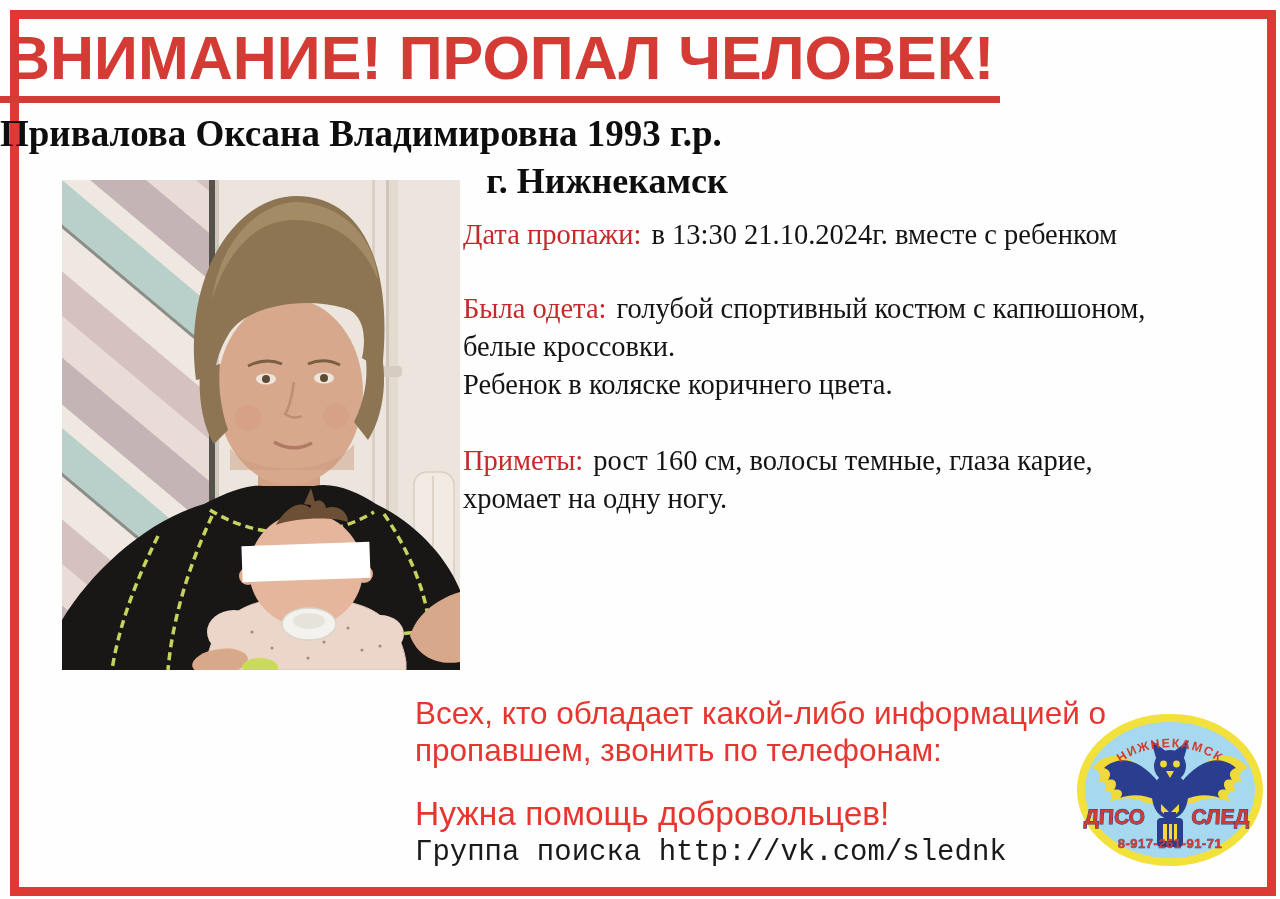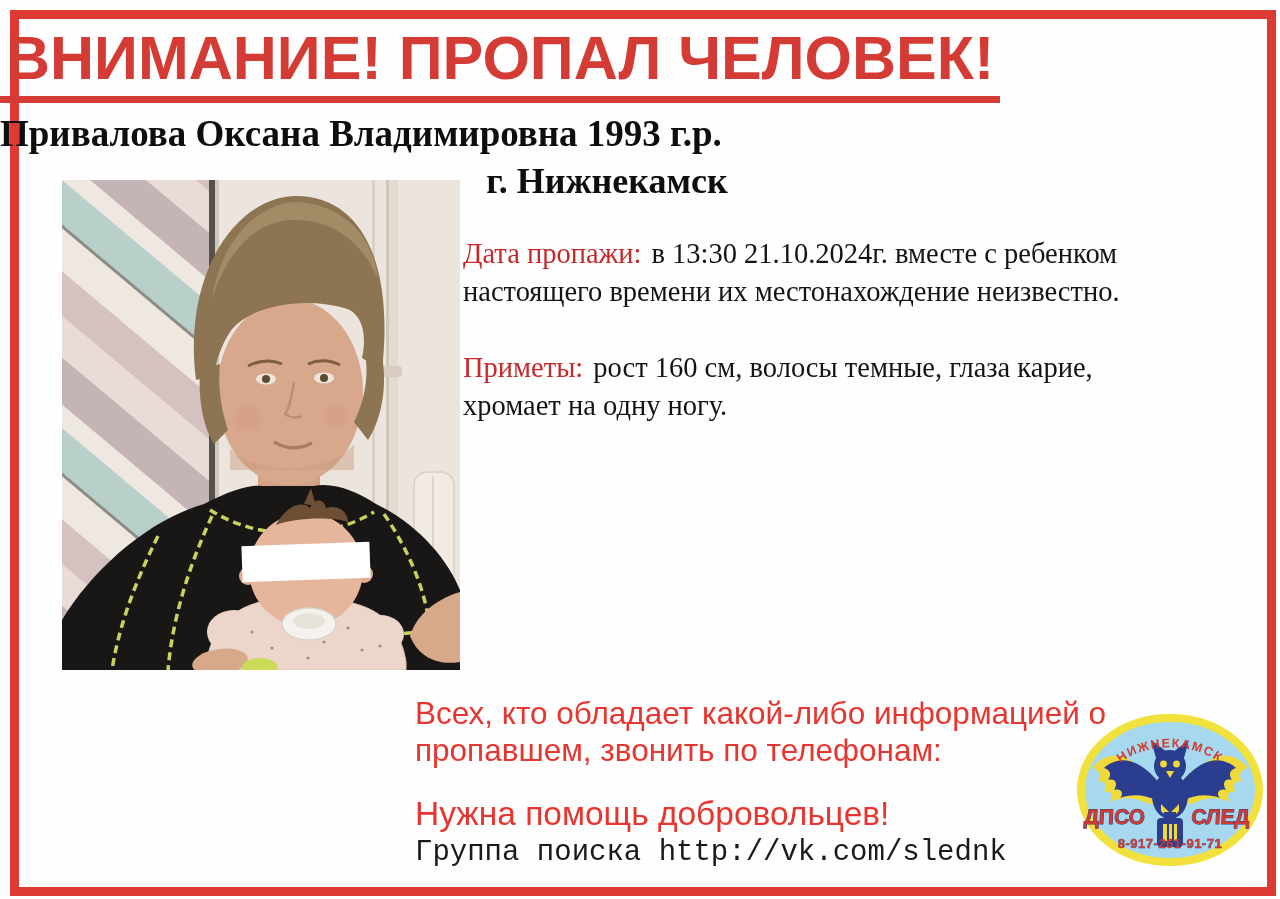--- a/index.html
+++ b/index.html
@@ -24,21 +24,21 @@
   }
   .city {
     position:absolute; top:160px; left:0; width:100%; text-align:center;
     transform:translateX(-33px);
     font-family:"Liberation Serif", serif; font-weight:700; font-size:36px; color:#0e0e0e;
   }
   .photo { position:absolute; left:62px; top:180px; width:398px; height:490px; }
   .photo svg { display:block; width:100%; height:100%; }
 
   .right-col {
-    position:absolute; left:463px; top:235px; width:800px;
+    position:absolute; left:463px; top:216px; width:800px;
     font-family:"Liberation Serif", serif; font-size:28.5px; line-height:38px; color:#141414;
   }
   .lbl { color:#c5292a; margin-right:10px; }
   .para2 { margin-top:36px; }
   .para3 { margin-top:38px; }
 
   .bottom { position:absolute; left:415px; top:695px; width:780px; text-align:left; }
   .call { color:#e7352f; font-size:31.5px; line-height:37px; }
   .phones {
     font-family:"Liberation Serif", serif; font-size:38px; color:#101010;
@@ -154,21 +154,25 @@
         <path d="M398,412 C372,420 354,436 348,456 C356,476 374,486 398,482 Z" fill="#d8a88b"></path>
         <ellipse cx="158" cy="482" rx="28" ry="13" fill="#d8a88b" transform="rotate(-8 158 482)"></ellipse>
         <ellipse cx="198" cy="487" rx="18" ry="9" fill="#cadb5a"></ellipse>
       </g>
     </svg>
   </div>
 
   <div class="right-col">
     <div class="para">
       <div><span class="lbl">Дата пропажи:</span><span>в 13:30 21.10.2024г. вместе с ребенком</span></div>
-      <div>настоящего времени их местонахождение неизвестно.</div>
+    </div>
+    <div class="para para2">
+      <div><span class="lbl">Была одета:</span><span>голубой спортивный костюм с капюшоном,</span></div>
+      <div>белые кроссовки.</div>
+      <div>Ребенок в коляске коричнего цвета.</div>
     </div>
     <div class="para para3">
       <div><span class="lbl">Приметы:</span><span>рост 160 см, волосы темные, глаза карие,</span></div>
       <div>хромает на одну ногу.</div>
     </div>
   </div>
 
   <div class="bottom">
     <div class="call">Всех, кто обладает какой-либо информацией о</div>
     <div class="call">пропавшем, звонить по телефонам:</div>

